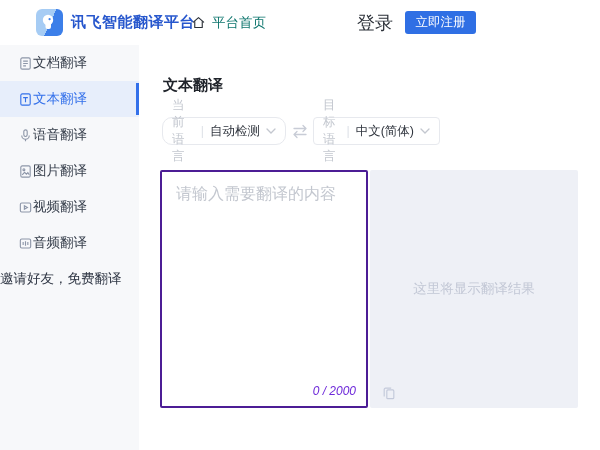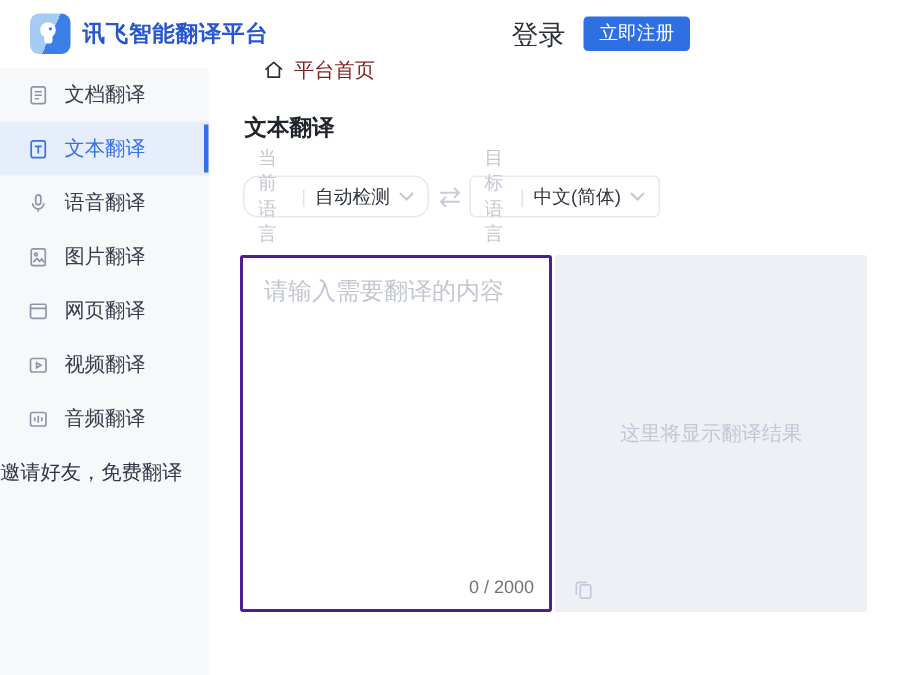--- a/index.html
+++ b/index.html
@@ -1,37 +1,37 @@
 <!DOCTYPE html>
 <html><head>
 <meta charset="utf-8">
 <style>
   * { margin:0; padding:0; box-sizing:border-box; }
   html,body { width:600px; height:450px; background:#fff;
     font-family:"Liberation Sans","DejaVu Sans",sans-serif; overflow:hidden; }
   .stage { position:relative; width:600px; height:450px; background:#fff; }
 
   
-  .header { position:absolute; left:0; top:0; width:480px; height:45px; background:#fff; z-index:3; }
+  .header { position:absolute; left:16px; top:0; width:480px; height:45px; background:#fff; z-index:3; }
   .logo-wrap { position:absolute; left:20px; top:9px; display:flex; align-items:center; gap:8px; cursor:pointer; }
   .logo-badge { width:27px; height:27px; border-radius:6px;
     background:linear-gradient(115deg,#a6ccf4 52%,#3c7fe9 52%); position:relative; overflow:hidden; }
   .logo-badge svg { position:absolute; left:0; top:0; }
   .logo-text { font-size:15px; font-weight:bold; color:#2757cd; letter-spacing:.5px; }
   .home-link { position:absolute; left:175px; top:0; height:45px; display:flex; align-items:center; gap:6px;
-    font-size:13.5px; color:#7f1d1d; cursor:pointer;margin-top:24px; }
+    font-size:13.5px; color:#0f766e; cursor:pointer; }
   .login { position:absolute; right:103px; top:0; height:45px; display:flex; align-items:center;
     font-size:18px; color:#2b3038; cursor:pointer; }
   .register-btn { position:absolute; right:20px; top:11px; width:71px; height:23px; background:#2f6fe4;
     border:none; border-radius:3px; color:#fff; font-size:12.5px; display:flex; align-items:center;
     justify-content:center; cursor:pointer; font-family:inherit; }
 
   
   .sidebar { position:absolute; left:0; top:45px; width:139px; height:405px; background:#f7f8fa; }
-  .side-item { position:relative; height:36px; display:flex; align-items:center; gap:10px;
+  .side-item { position:relative; height:36px; display:flex; align-items:center; 
     padding-left:18px; font-size:13.5px; color:#353d4a; cursor:pointer; }
   .side-item .sicon { width:15px; height:15px; display:flex; align-items:center; justify-content:center; }
   .side-item .sicon svg { stroke:#8d96a8; fill:none; stroke-width:1.2; }
   .side-item.active { background:#e7eefb; color:#3370ea; }
   .side-item.active .sicon svg { stroke:#3370ea; }
   .active-bar { position:absolute; right:0; top:2px; width:3px; height:32px; background:#3370ea; }
   .invite-item { height:36px; display:flex; align-items:center; padding-left:0;
     font-size:13.5px; color:#2f3644; cursor:pointer; }
 
   
@@ -47,21 +47,21 @@
   .chev { margin-left:auto; display:flex; }
   .swap-btn { position:absolute; left:287px; top:117px; width:26px; height:28px; display:flex;
     align-items:center; justify-content:center; cursor:pointer; background:none; border:none; }
 
   .input-panel { position:absolute; left:160px; top:170px; width:208px; height:238px; background:#fff;
     border:2px solid #4c1d95; border-radius:2px; }
   .input-panel textarea { width:100%; height:205px; border:none; outline:none; resize:none;
     background:transparent; padding:12px 14px; font-size:16px; color:#333;
     font-family:"Liberation Sans","DejaVu Sans",sans-serif; }
   .input-panel textarea::placeholder { color:#c3c7cf; }
-  .char-counter { position:absolute; right:10px; bottom:8px; font-size:12px; color:#737373; }
+  .char-counter { position:absolute; right:10px; bottom:8px; font-size:12px; color:#6d28d9;font-style:italic; }
 
   .output-panel { position:absolute; left:370px; top:170px; width:208px; height:238px; background:#eef0f6;
     border-radius:2px; display:flex; align-items:center; justify-content:center;text-align:right; }
   .output-placeholder { font-size:13.5px; color:#c2c7d5; }
   .copy-btn { position:absolute; left:12px; bottom:8px; background:none; border:none; cursor:pointer;
     display:flex; padding:0; }
 </style>
 </head>
 <body>
 
@@ -128,29 +128,20 @@
       <span class="sicon">
         <svg width="15" height="15" viewBox="0 0 16 16">
             <rect x="3" y="2" width="10" height="12" rx="1.5"></rect>
             <circle cx="6.3" cy="6" r="1"></circle>
             <path d="M4.5 11.5 7 8.8l2 2 1.5-1.6 1.5 2.3"></path>
           </svg>
       </span>
       <span>图片翻译</span>
     </div>
 
-    <div class="side-item">
-      <span class="sicon">
-        <svg width="15" height="15" viewBox="0 0 16 16">
-            <rect x="2.5" y="3" width="11" height="10" rx="1.2"></rect>
-            <path d="M2.5 6h11M5 4.5h.01"></path>
-          </svg>
-      </span>
-      <span>网页翻译</span>
-    </div>
 
     <div class="side-item">
       <span class="sicon">
         <svg width="15" height="15" viewBox="0 0 16 16">
             <rect x="2.5" y="3.2" width="11" height="9.6" rx="1.5"></rect>
             <path d="M6.8 6.2 10 8l-3.2 1.8z"></path>
           </svg>
       </span>
       <span>视频翻译</span>
     </div>

